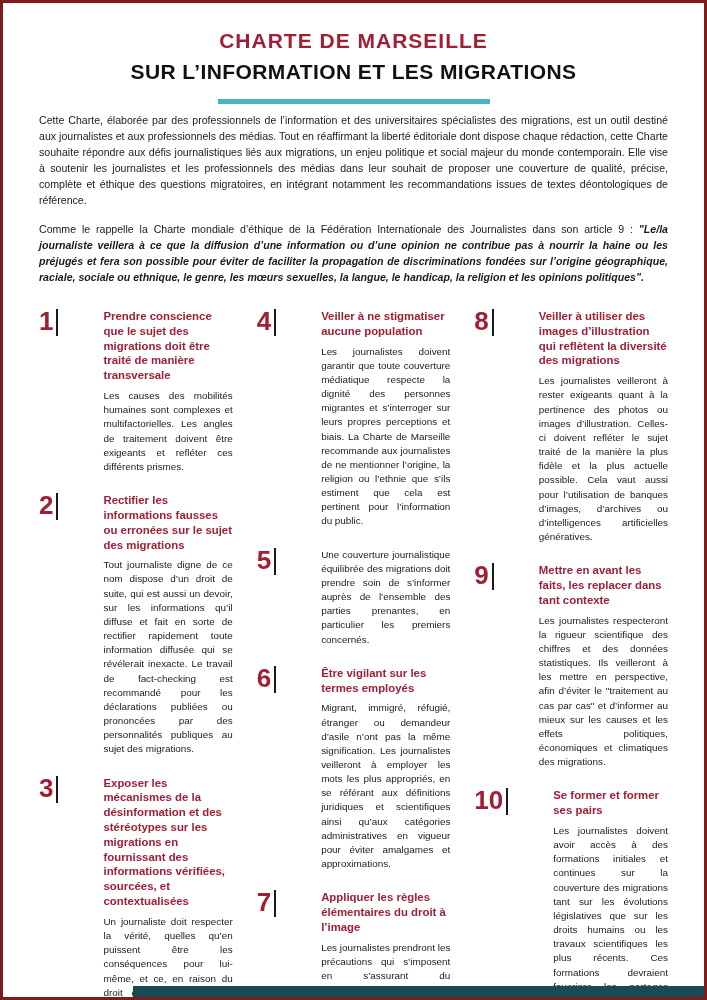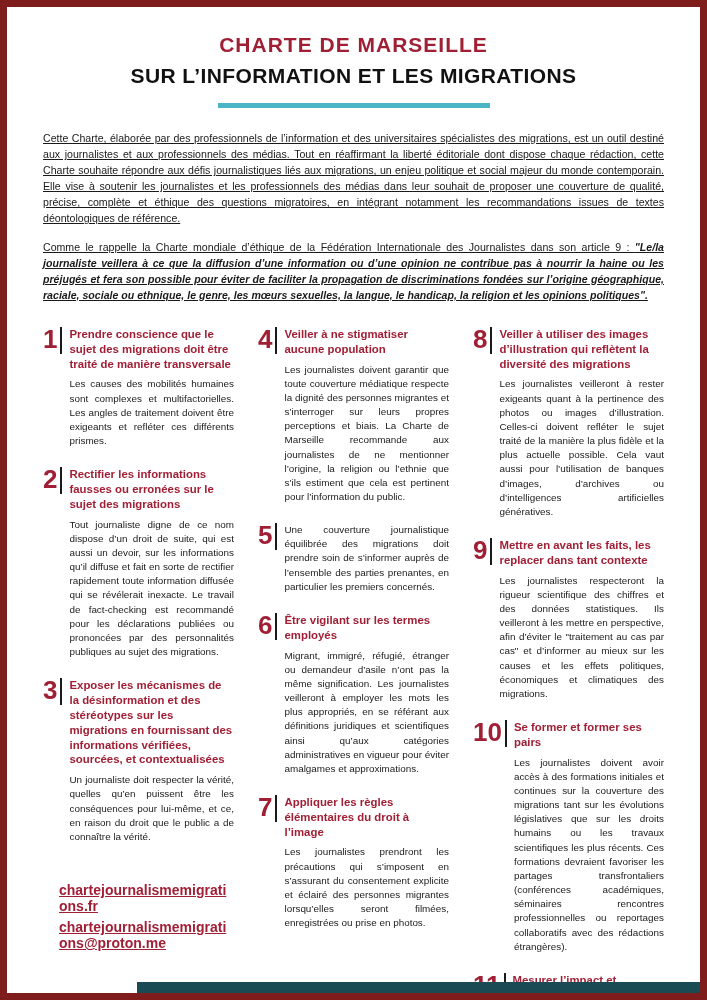--- a/index.html
+++ b/index.html
@@ -1,36 +1,36 @@
 <!DOCTYPE html>
 <html><head>
 <meta charset="utf-8">
 <style>
   * { margin:0; padding:0; box-sizing:border-box; }
   html, body { background:#e9e9e9; }
   body { font-family:"Liberation Sans", sans-serif; color:#1a1a1a; }
   .page {
     position:relative; width:707px; height:1000px; margin:0 auto;
-    background:#ffffff; border:7px solid #7f1d1d; overflow:hidden;
+    background:#ffffff; border:3px solid #7f1d1d; overflow:hidden;
     padding:26px 36px 0 36px;
   }
   .header { text-align:center; }
   .title { color:#A01F35; font-size:21px; font-weight:bold; letter-spacing:1px; }
   .subtitle { color:#111111; font-size:21px; font-weight:700; letter-spacing:0.4px; margin-top:7px; }
   .divider { width:272px; height:5px; background:#4AB5C4; margin:15px auto 0 auto; }
-  .intro { margin-top:22px; font-size:10.6px; line-height:1.52; text-align:justify;text-decoration:underline; }
+  .intro { margin-top:8px; font-size:10.6px; line-height:1.52; text-align:justify; }
   .intro p + p { margin-top:12px; }
   .quote { font-style:italic; font-weight:600; }
   .columns { display:flex; gap:24px; margin-top:24px; }
   .col { flex:1 1 0; min-width:0; }
   .item { display:flex; margin-bottom:19px; }
   .num-block { flex:0 0 auto; display:flex; align-items:flex-start; margin-right:7px; }
   .num { color:#A01F35; font-size:26px; font-weight:bold; line-height:0.95; }
   .bar { display:inline-block; width:2px; height:27px; background:#1a1a1a; margin-left:3px; }
-  .content { flex:1 1 auto; min-width:0; }
+  .content { flex:1 1 auto; min-width:0;margin-left:38px; }
   .item h3 { color:#A01F35; font-size:11.4px; font-weight:bold; line-height:1.3; margin-bottom:6px; }
   .item p { font-size:9.9px; line-height:1.43; text-align:justify; }
   .links { margin-top:38px; padding-left:16px; }
   .links a { display:block; color:#A01F35; font-weight:bold; font-size:14px; text-decoration:underline; margin-bottom:5px; word-break:break-all; }
   .footer-bar { position:absolute; left:130px; right:0; bottom:0; height:11px; background:#1A4A54; }
 </style>
 </head>
 <body>
 
 <div class="page">

